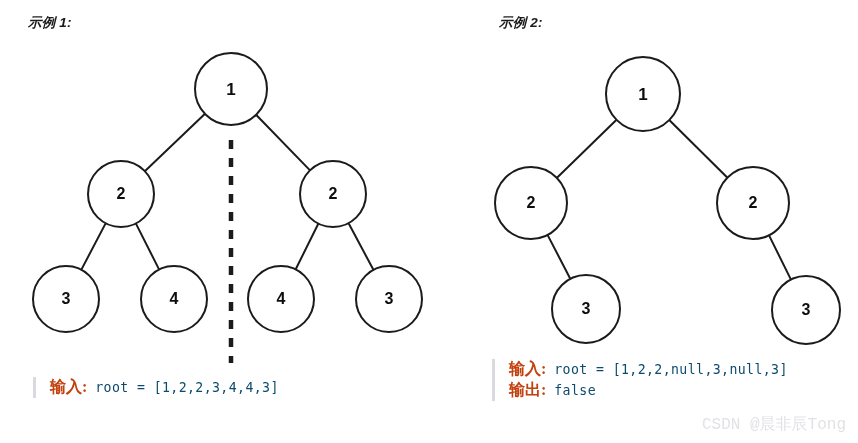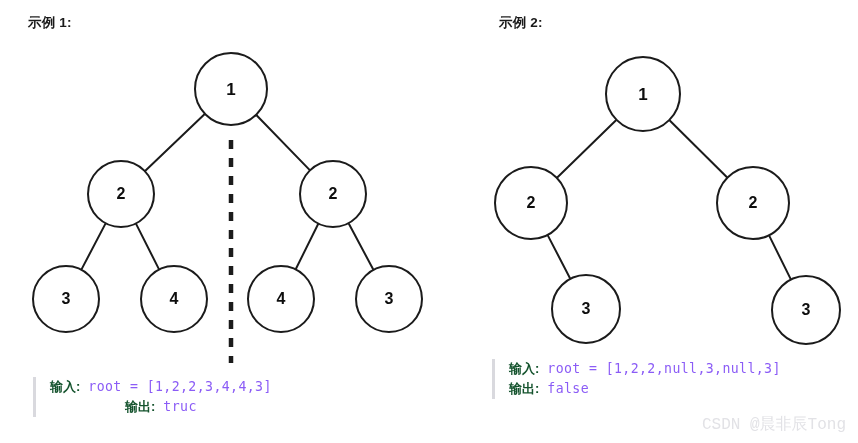--- a/index.html
+++ b/index.html
@@ -23,20 +23,21 @@
   #panel-1 { left: 0px;   width: 445px; }
   #panel-2 { left: 456px; width: 413px; }
 
   .example-title {
     position: absolute;
     font-size: 13.5px;
     font-weight: bold;
     color: #1a1a1a;
     letter-spacing: 0.2px;
     white-space: nowrap;
+    font-style: italic;
   }
   #panel-1 .example-title { left: 28px; top: 14px; }
   #panel-2 .example-title { left: 43px; top: 14px; }
 
   .tree-svg {
     position: absolute;
     left: 0;
     top: 0;
     pointer-events: none;
   }
@@ -64,27 +65,27 @@
     padding-left: 14px;
     font-family: "DejaVu Sans Mono", "Liberation Mono", monospace;
     font-size: 13.2px;
     line-height: 20px;
     white-space: nowrap;
   }
   #caption-1 { left: 33px; top: 377px; text-align: center; }
   #caption-2 { left: 492px; top: 359px; }
   .caption-row { display: block; }
   .caption-key {
-    font-family: Liberation Sans, sans-serif;
+    font-family: Liberation Serif, serif;
     font-weight: bold;
-    font-size: 13px;
-    color: #14532d;
+    font-size: 16px;
+    color: #c2410c;
   }
   .caption-val {
-    color: #8b5cf6;
+    color: #0c4a6e;
     font-family: "DejaVu Sans Mono", "Liberation Mono", monospace;
     letter-spacing: 0.4px;
   }
 
   .watermark {
     position: absolute;
     right: 12px;
     bottom: 8px;
     font-size: 16px;
     color: #e2e2e6;
@@ -128,24 +129,20 @@
       </div>
       <div class="node" style="left: 355px; top: 265px; width: 68px; height: 68px; border-color: rgb(27, 27, 27); position: absolute;">
         <span class="node-label" style="font-size: 16px;">3</span>
       </div>
     </div>
   <div class="caption" id="caption-1">
     <span class="caption-row">
       <span class="caption-key">输入:</span>
       <span class="caption-val">root = [1,2,2,3,4,4,3]</span>
     </span>
-    <span class="caption-row">
-      <span class="caption-key">输出:</span>
-      <span class="caption-val">truc</span>
-    </span>
   </div>
 </div>
 
 <div class="panel" id="panel-2">
   <div class="example-title">示例 2:</div>
 </div>
 
 <svg class="tree-svg" id="svg-2" width="858" height="443">
     <line x1="615.7676993522941" y1="120.50286402321376" x2="557.5156611569768" y2="177.19457976687082" stroke="#1b1b1b" stroke-width="2" stroke-linecap="round"></line>
     <line x1="669.9924706136783" y1="120.74708451719023" x2="726.7178575603659" y2="176.95678612799898" stroke="#1b1b1b" stroke-width="2" stroke-linecap="round"></line>

